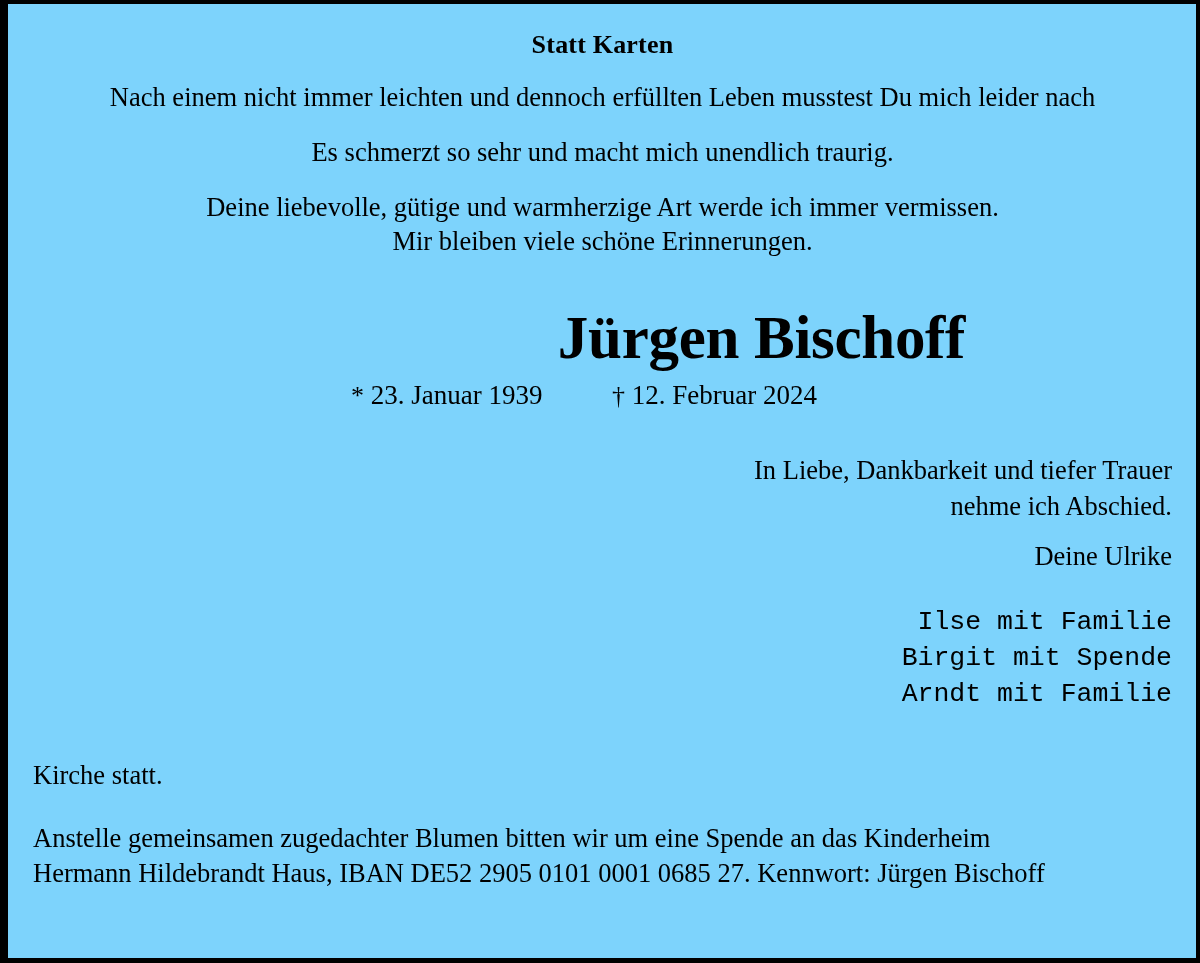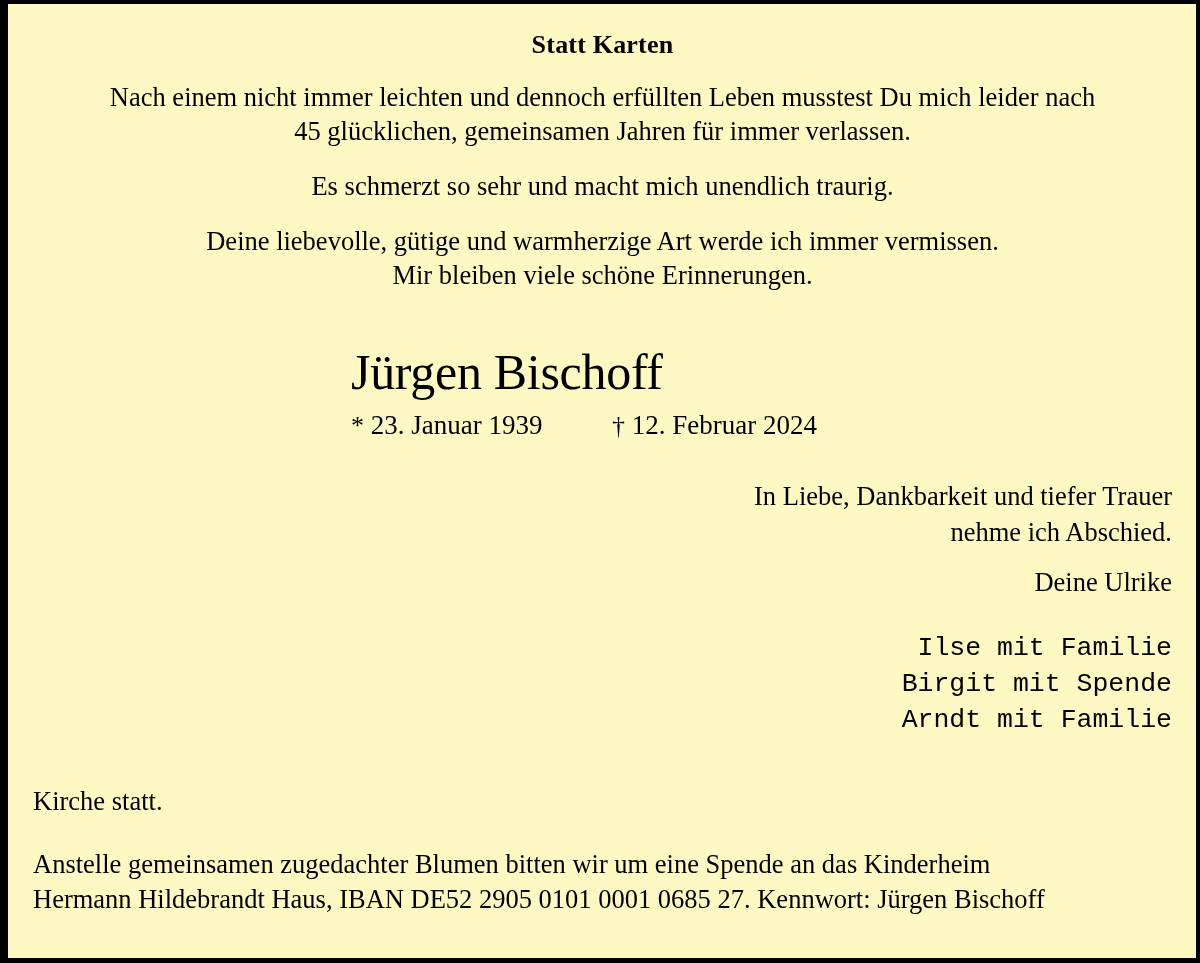--- a/index.html
+++ b/index.html
@@ -7,21 +7,21 @@
     margin: 0;
     padding: 0;
     background: #ffffff;
   }
 
   .notice {
     position: relative;
     width: 1200px;
     height: 963px;
     box-sizing: border-box;
-    background: #fef9c3;
+    background: #7dd3fc;
     border-top: 4px solid #000000;
     border-right: 4px solid #000000;
     border-bottom: 5px solid #000000;
     border-left: 8px solid #000000;
     overflow: hidden;
     font-family: "Liberation Serif", "DejaVu Serif", serif;
     color: #000000;
     -webkit-font-smoothing: antialiased;
   }
 
@@ -59,30 +59,31 @@
     display: block;
     white-space: nowrap;
   }
 
   
   .name-wrap {
     margin-top: 46px;
     padding-left: 318px;
   }
   .deceased-name {
-    font-size: 50px;
-    font-weight: normal;
+    font-size: 61px;
+    font-weight: bold;
     line-height: 68px;
     letter-spacing: -0.3px;
     white-space: nowrap;
+    text-align: center;
   }
   .dates {
     margin-top: 5px;
     font-size: 27px;
-    line-height: 29px;
+    line-height: 36px;
     white-space: nowrap;
   }
   .dates .sym {
     font-size: 26px;
   }
   .dates .gap {
     display: inline-block;
     width: 56px;
   }
 
@@ -127,21 +128,20 @@
 </head>
 <body>
 
 <div class="notice">
   <div class="inner">
 
     <div class="heading">Statt Karten</div>
 
     <div class="body-block">
       <span class="line">Nach einem nicht immer leichten und dennoch erfüllten Leben musstest Du mich leider nach</span>
-      <span class="line">45 glücklichen, gemeinsamen Jahren für immer verlassen.</span>
     </div>
 
     <div class="body-block tight">
       <span class="line">Es schmerzt so sehr und macht mich unendlich traurig.</span>
     </div>
 
     <div class="body-block tight">
       <span class="line">Deine liebevolle, gütige und warmherzige Art werde ich immer vermissen.</span>
       <span class="line">Mir bleiben viele schöne Erinnerungen.</span>
     </div>

